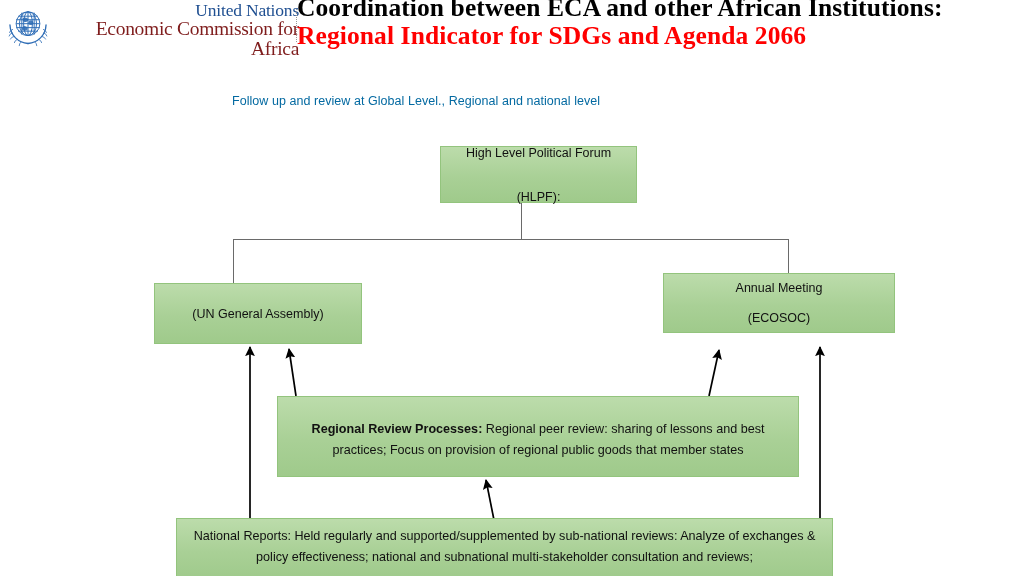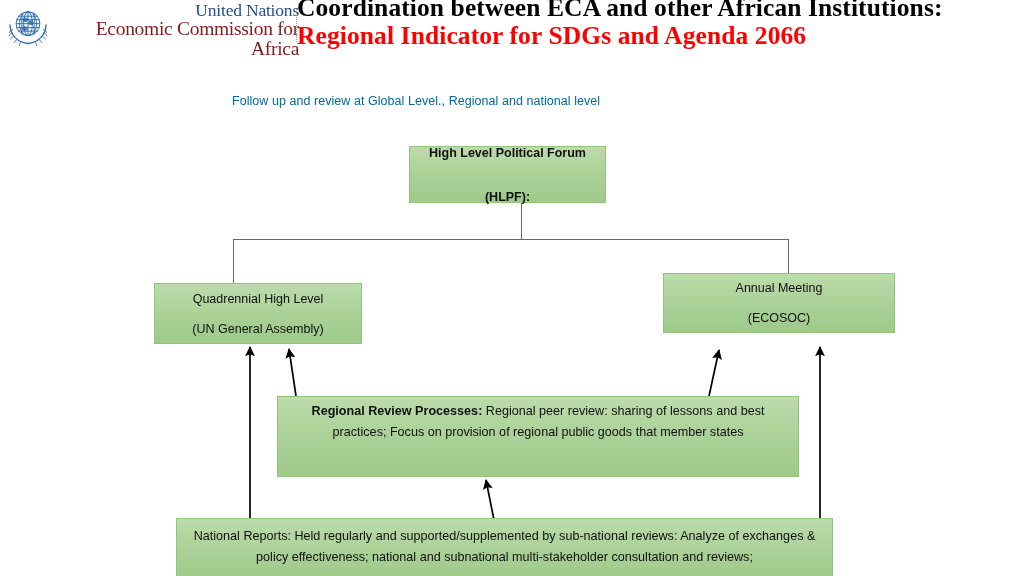--- a/index.html
+++ b/index.html
@@ -98,24 +98,24 @@
     color: #111111;
     display: flex;
     flex-direction: column;
     align-items: center;
     justify-content: center;
     text-align: center;
   }
   .node .line { display: block; }
 
   #node-hlpf {
-    left: 409px; top: 146px;
+    left: 440px; top: 146px;
     width: 197px; height: 57px;
     font-size: 12.5px;
-    font-weight: bold;
+    font-weight: normal;
     line-height: 20px;
     gap: 24px;
   }
   #node-quadrennial {
     left: 154px; top: 283px;
     width: 208px; height: 61px;
     font-size: 12.5px;
     line-height: 30px;
   }
   #node-annual {
@@ -123,21 +123,21 @@
     width: 232px; height: 60px;
     font-size: 12.5px;
     line-height: 30px;
   }
   #node-regional {
     left: 277px; top: 396px;
     width: 522px; height: 81px;
     font-size: 12.6px;
     line-height: 21px;
     justify-content: flex-start;
-    padding-top: 4px;
+    padding-top: 22px;
   }
   #node-regional .para { padding: 0 24px; }
   #node-regional .bold { font-weight: bold; }
   #node-national {
     left: 176px; top: 518px;
     width: 657px; height: 62px;
     font-size: 12.6px;
     line-height: 21px;
     justify-content: flex-start;
     padding-top: 7px;
@@ -223,21 +223,20 @@
 
     <line x1="494" y1="520" x2="486" y2="480" stroke="#000000" stroke-width="1.7" marker-end="url(#ah)"></line>
   </svg>
 
   <div id="node-hlpf" class="node">
     <span class="line">High Level Political Forum</span>
     <span class="line">(HLPF):</span>
   </div>
 
   <div id="node-quadrennial" class="node">
-    <span class="line">Quadrennial High Level</span>
     <span class="line">(UN General Assembly)</span>
   </div>
 
   <div id="node-annual" class="node">
     <span class="line">Annual Meeting</span>
     <span class="line">(ECOSOC)</span>
   </div>
 
   <div id="node-regional" class="node">
     <div class="para"><span class="bold">Regional Review Processes:</span><span> Regional peer review: sharing of lessons and best practices;  Focus on provision of  regional public goods that member states</span></div>

